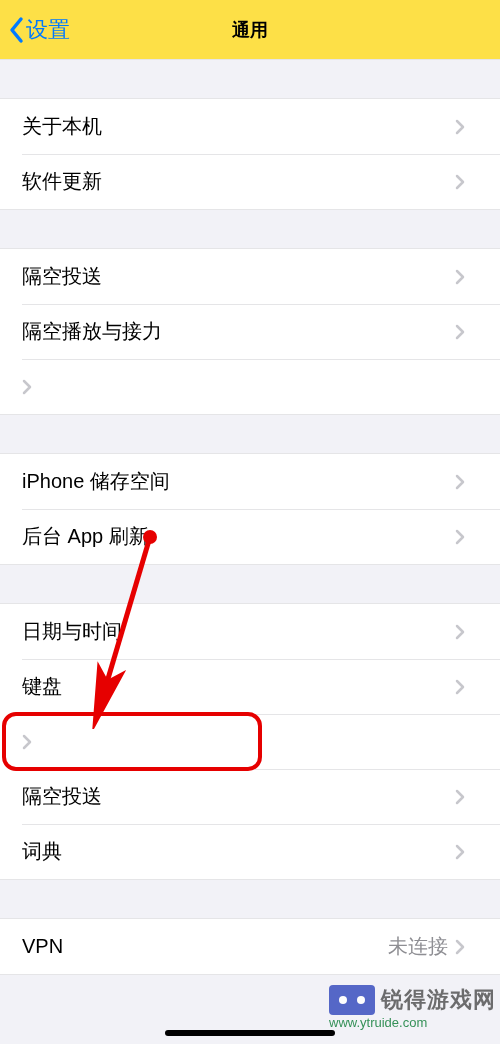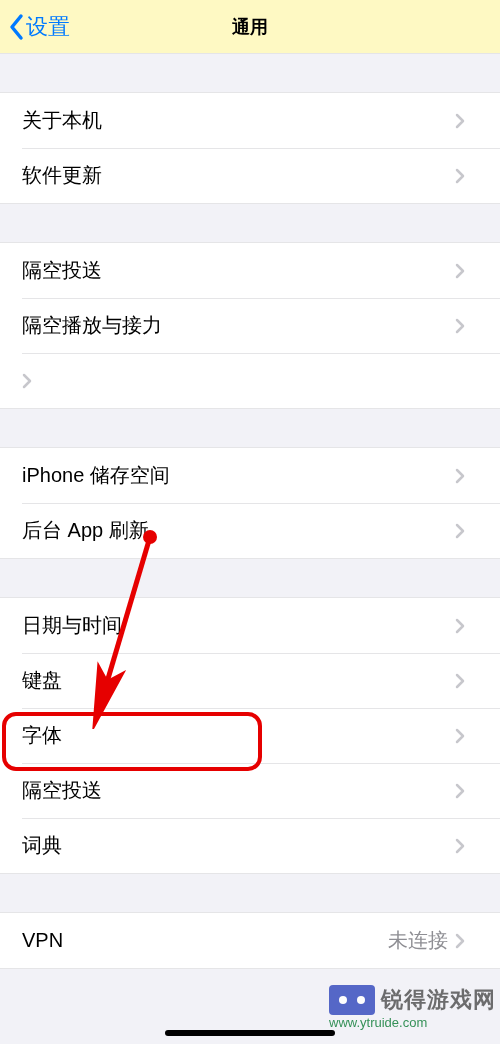--- a/index.html
+++ b/index.html
@@ -6,22 +6,22 @@
     html, body {
       width: 500px;
       height: 1044px;
       font-family: -apple-system, "Helvetica Neue", Arial, sans-serif;
       background: #f2f2f7;
       color: #000;
       overflow: hidden;
       position: relative;
     }
     .navbar {
-      height: 54px;
-      background: #fef9c3;
+      height: 60px;
+      background: #fde047;
       border-bottom: 1px solid #e5e5e7;
       display: flex;
       align-items: center;
       position: relative;
     }
     .back-btn {
       display: flex;
       align-items: center;
       color: #007aff;
       font-size: 22px;
@@ -202,21 +202,20 @@
           <path d="M2 2 L8 8 L2 14"></path>
         </svg>
       </div>
       <div class="row">
         <span class="label">键盘</span>
         <svg class="chev" viewBox="0 0 10 16">
           <path d="M2 2 L8 8 L2 14"></path>
         </svg>
       </div>
       <div class="row">
-        <span class="label">字体</span>
         <svg class="chev" viewBox="0 0 10 16">
           <path d="M2 2 L8 8 L2 14"></path>
         </svg>
       </div>
       <div class="row">
         <span class="label">隔空投送</span>
         <svg class="chev" viewBox="0 0 10 16">
           <path d="M2 2 L8 8 L2 14"></path>
         </svg>
       </div>

